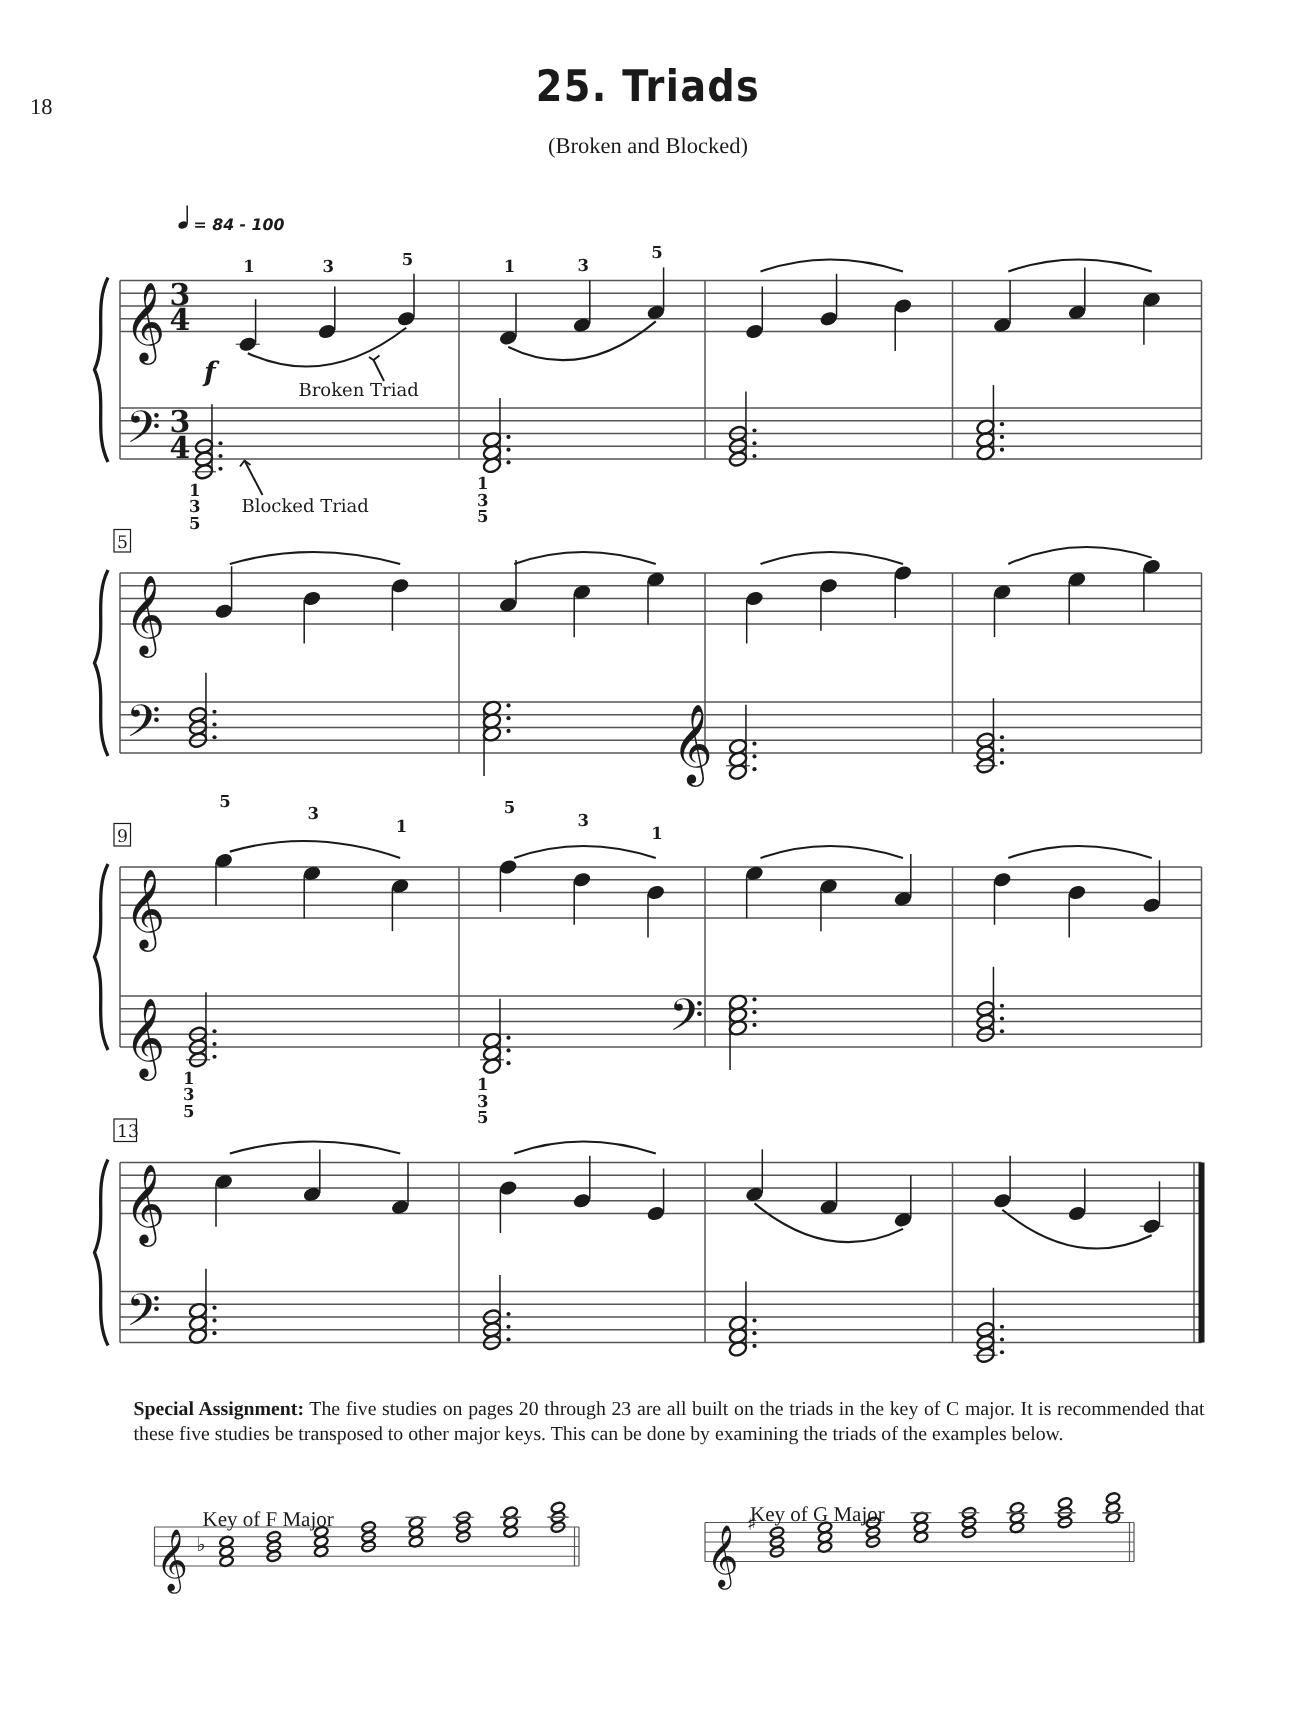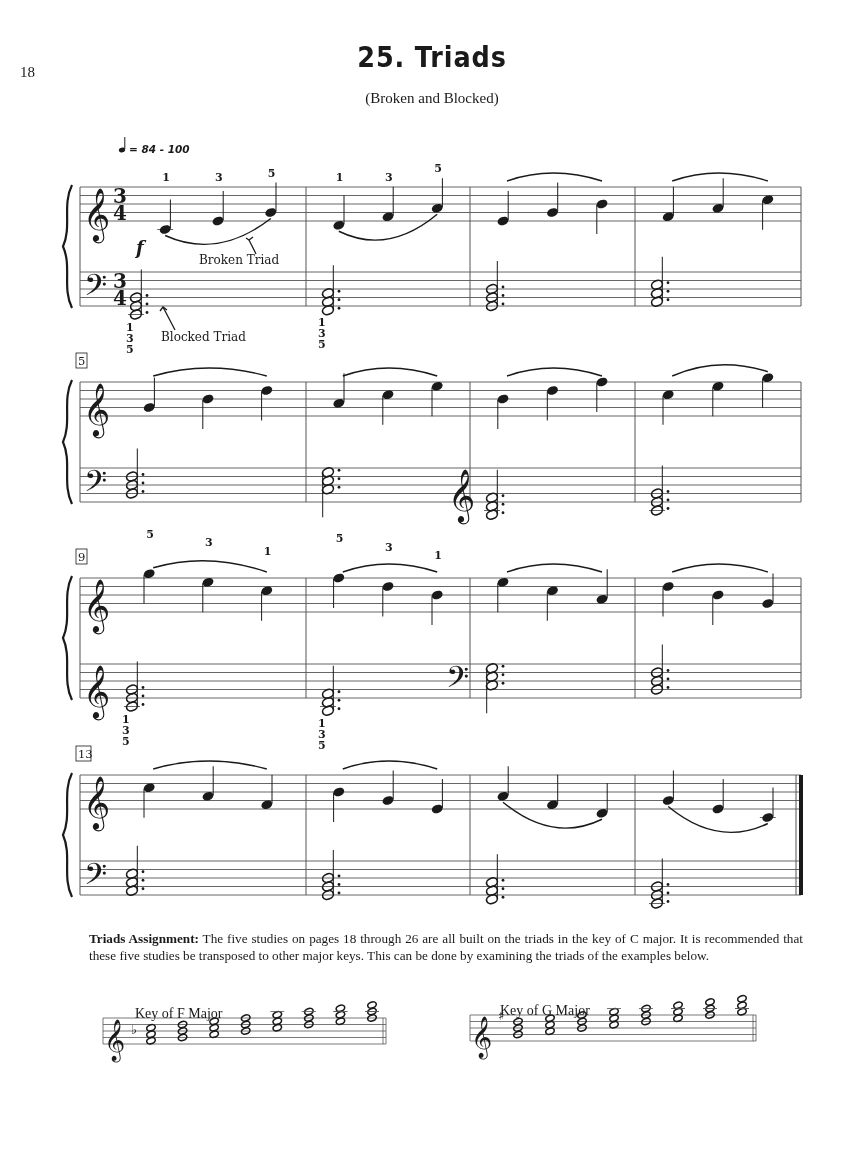--- a/index.html
+++ b/index.html
@@ -521,16 +521,16 @@
         <ellipse cx="742" cy="1011.75" rx="4.4" ry="3" fill="none" stroke="#1a1a1a" stroke-width="1.6" transform="rotate(-20 742 1011.75)"></ellipse>
         <line x1="735" x2="749" y1="1008.5" y2="1008.5" stroke="#555" stroke-width="0.8"></line>
         <ellipse cx="742" cy="1005.25" rx="4.4" ry="3" fill="none" stroke="#1a1a1a" stroke-width="1.6" transform="rotate(-20 742 1005.25)"></ellipse>
         <line x1="735" x2="749" y1="1008.5" y2="1008.5" stroke="#555" stroke-width="0.8"></line>
         <ellipse cx="742" cy="998.75" rx="4.4" ry="3" fill="none" stroke="#1a1a1a" stroke-width="1.6" transform="rotate(-20 742 998.75)"></ellipse>
         <line x1="735" x2="749" y1="1008.5" y2="1008.5" stroke="#555" stroke-width="0.8"></line>
       </g>
     </g>
 </svg>
 
-<div class="assignment"><b>Triads Assignment:</b><span> The five studies on pages 18 through 26 are all built on the triads in the key of C major.  It is recommended that these five studies be transposed to other major keys.  This can be done by examining the triads of the examples below.</span></div>
+<div class="assignment"><b>Special Assignment:</b><span> The five studies on pages 20 through 23 are all built on the triads in the key of C major.  It is recommended that these five studies be transposed to other major keys.  This can be done by examining the triads of the examples below.</span></div>
 
 <div class="key-label" id="key-label-0" style="left: 135px; top: 990px;">Key of F Major</div>
 <div class="key-label" id="key-label-1" style="left: 500px; top: 987px;">Key of G Major</div>
 
 </body></html>

